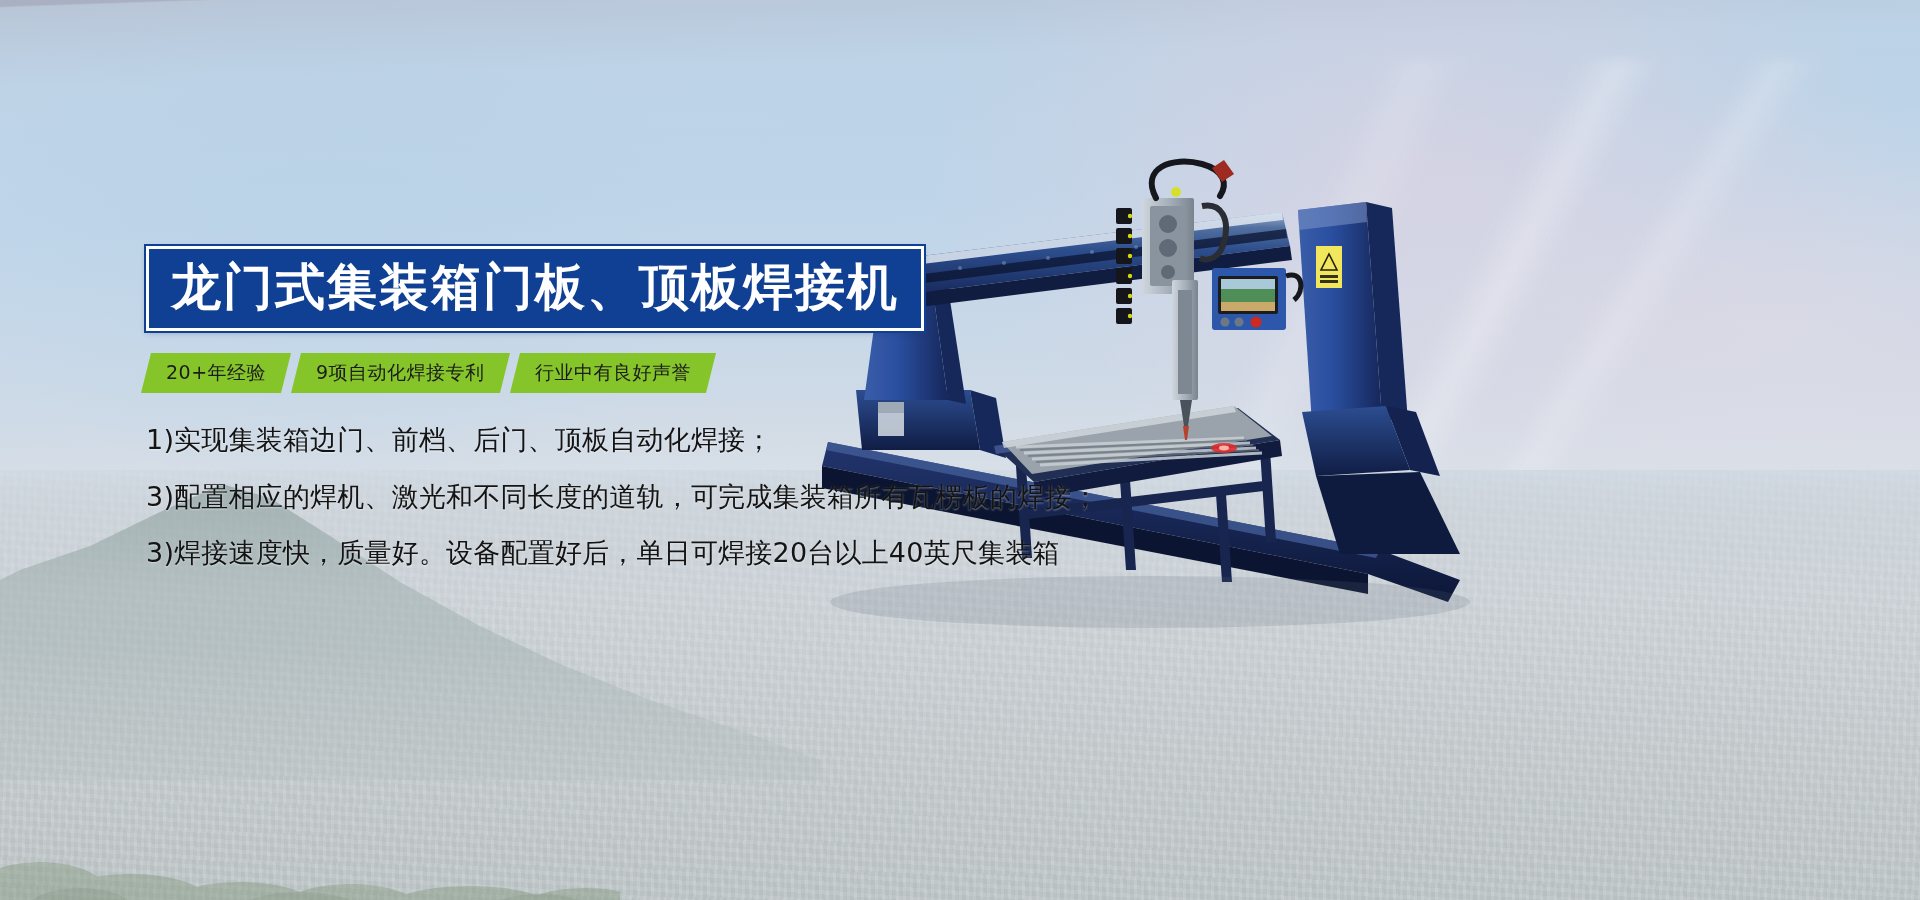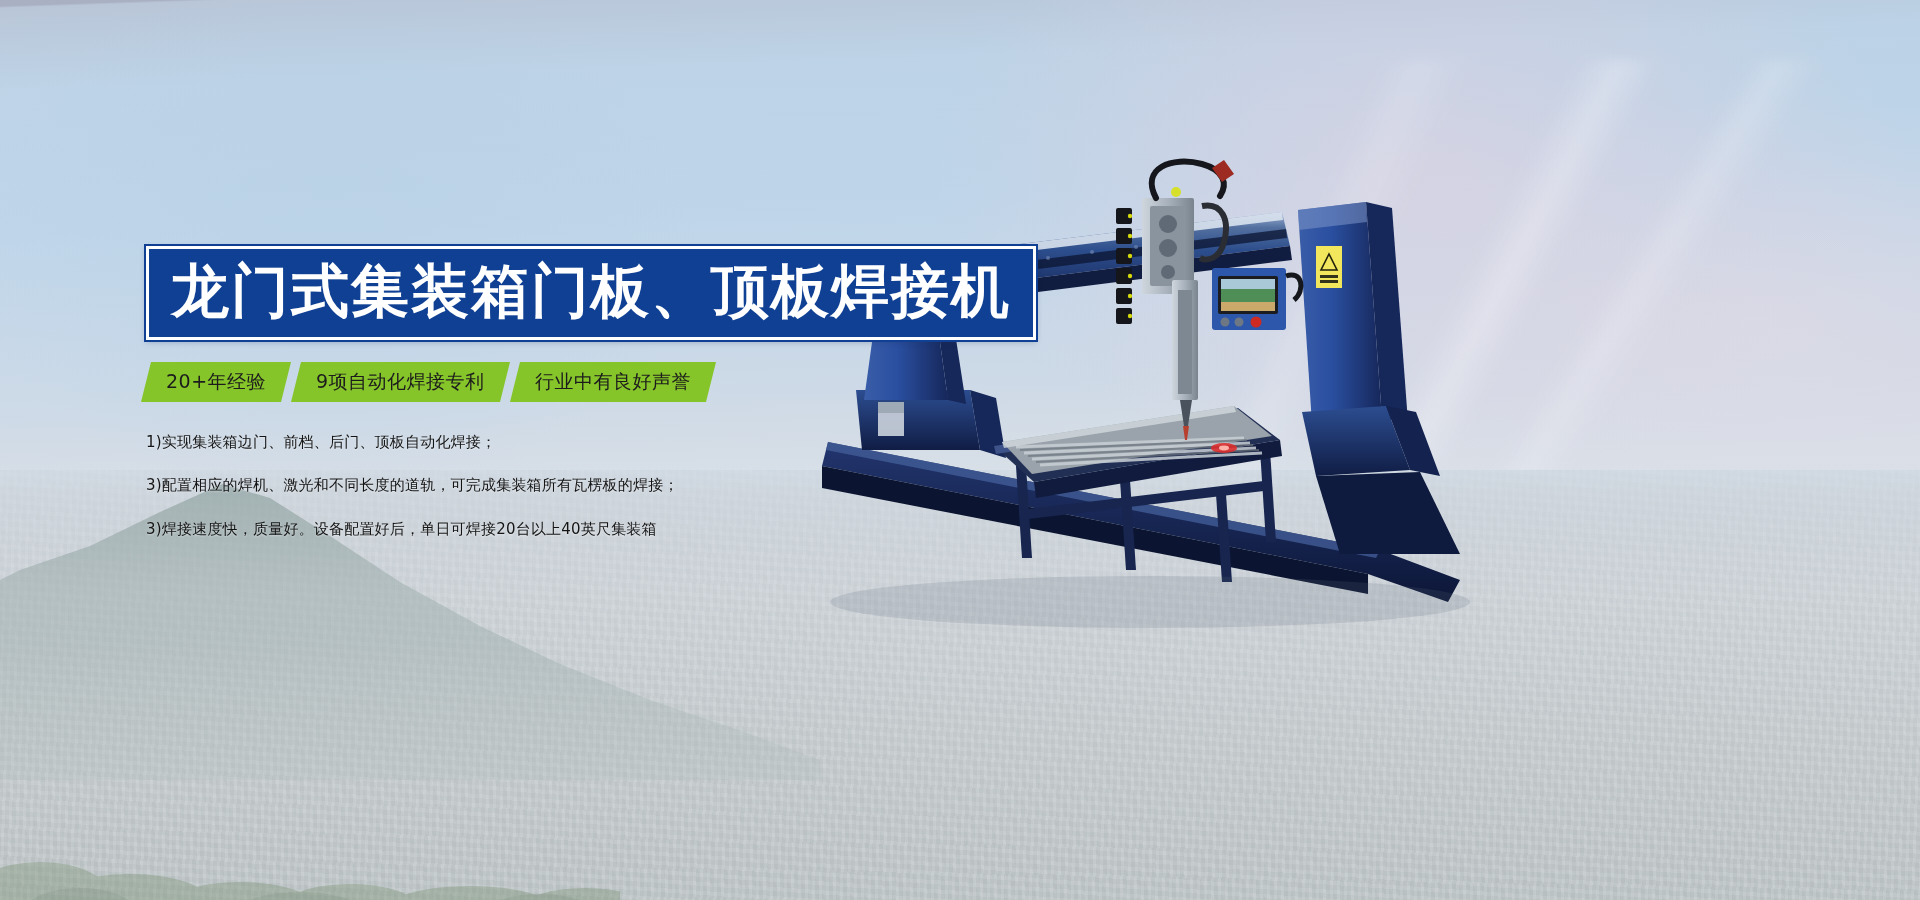--- a/index.html
+++ b/index.html
@@ -101,21 +101,21 @@
   }
   .title-box{
     display:inline-block;
     background:#0f4093;
     border:3px solid #ffffff;
     outline:2px solid #0f4093;
     padding:10px 22px 13px 22px;
     box-shadow:0 2px 6px rgba(25,45,85,.28);
   }
   .title-text{
-    font-size:58px;font-weight:bold;color:#ffffff;
+    font-size:50px;font-weight:bold;color:#ffffff;
     letter-spacing:2px;line-height:1.12;white-space:nowrap;
     font-family:"DejaVu Sans","Liberation Sans",sans-serif;
   }
 
   .tags{
     display:flex;margin-top:22px;gap:10px;align-items:stretch;
   }
   .tag{
     background:#86c52a;
     transform:skewX(-14deg);
@@ -125,21 +125,21 @@
   .tag span{
     transform:skewX(14deg);
     display:block;
     font-size:19px;color:#1c1c1c;white-space:nowrap;
     font-family:"DejaVu Sans","Liberation Sans",sans-serif;
     letter-spacing:.5px;
   }
 
   .bullets{margin-top:32px;}
   .bullet{
-    font-size:15px;color:#141414;line-height:1.1;
+    font-size:27px;color:#141414;line-height:1.1;
     margin-bottom:27px;white-space:nowrap;letter-spacing:.2px;
     font-family:"DejaVu Sans","Liberation Sans",sans-serif;
     text-shadow:0 1px 2px rgba(255,255,255,.45);
   }
   .bullet:last-child{margin-bottom:0;}
 
   
   .machine{
     position:absolute;left:820px;top:150px;width:700px;height:520px;
   }

